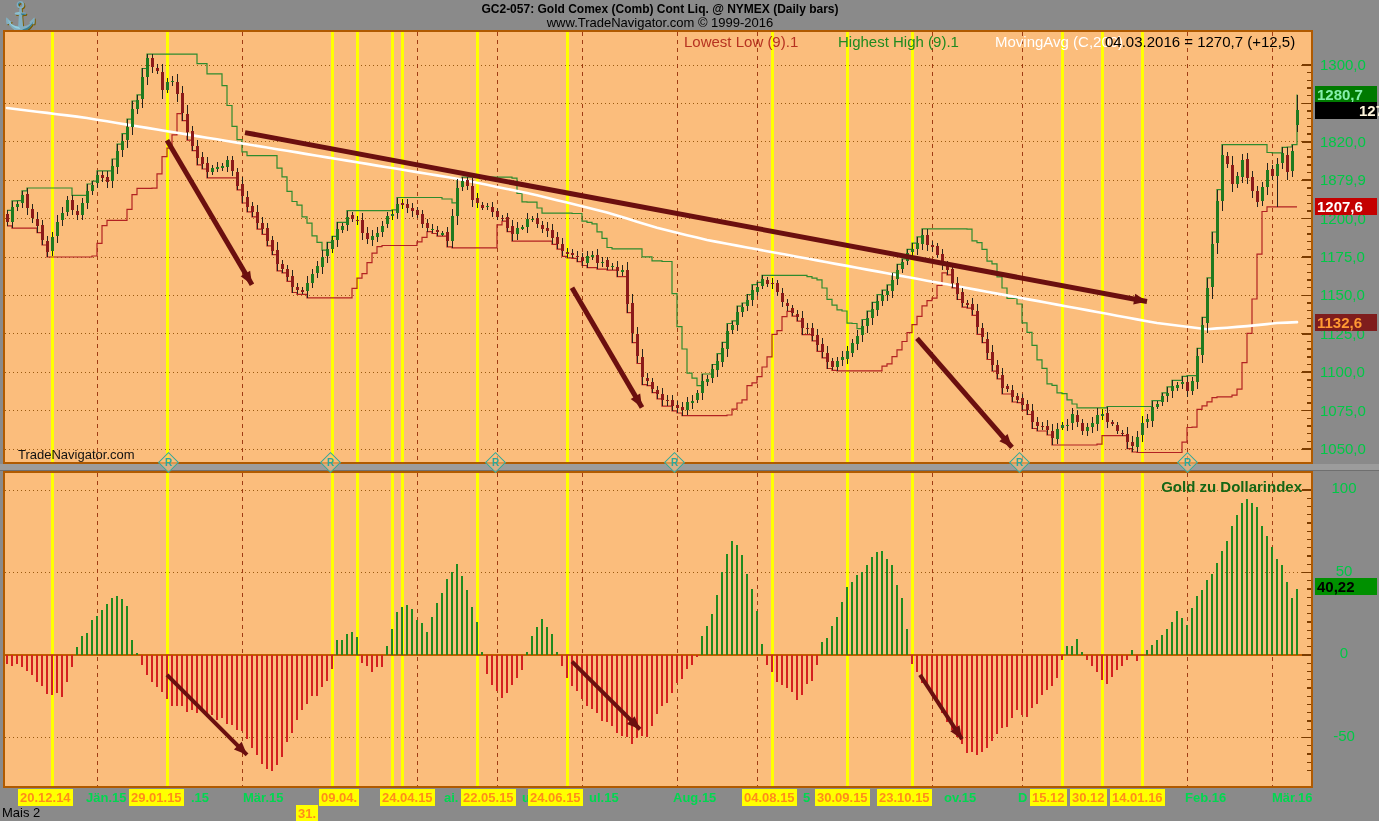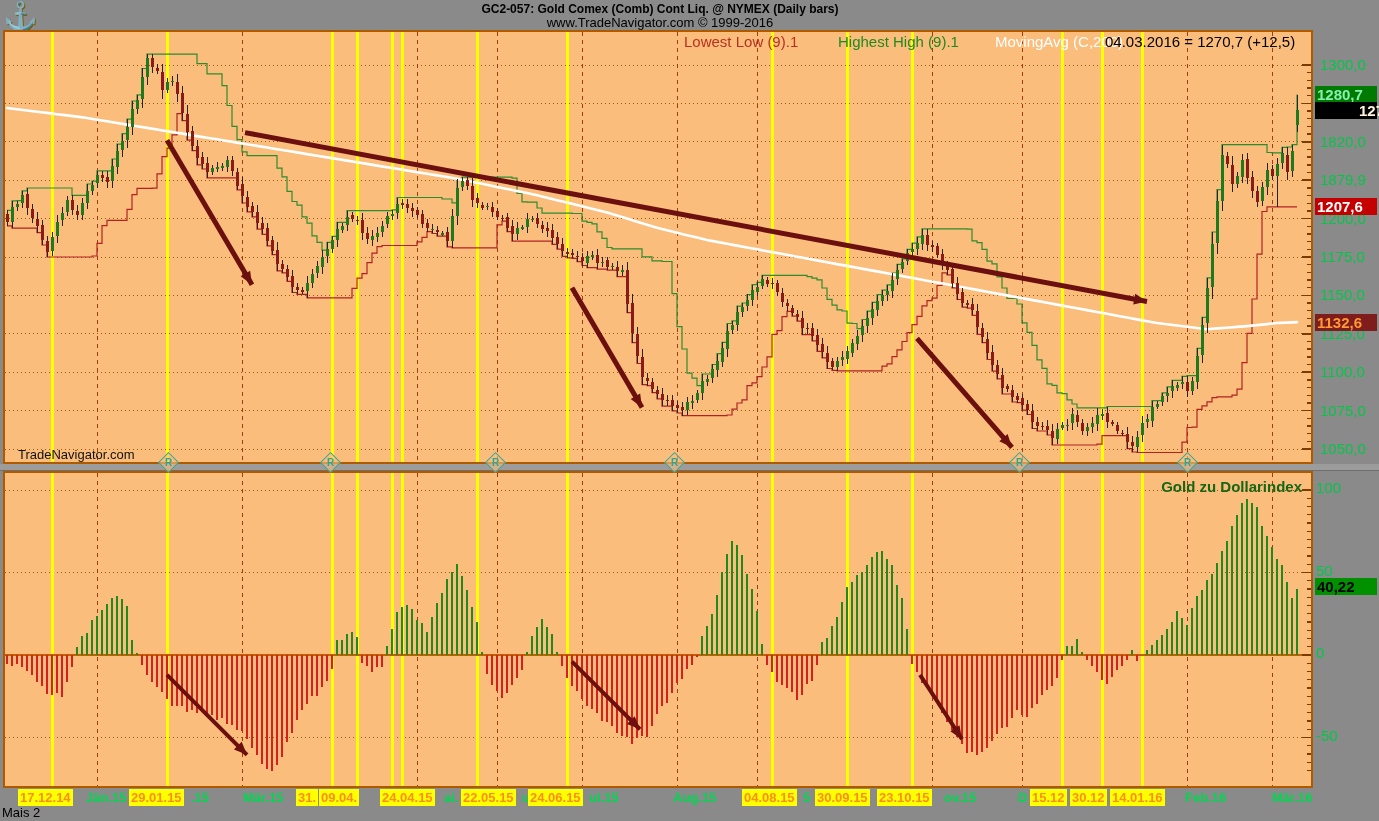--- a/index.html
+++ b/index.html
@@ -15,21 +15,21 @@
   #botPanel{left:3px;top:471px;width:1310px;height:317px;}
   svg{position:absolute;left:0;top:0;}
   .legend{top:33px;font-size:15px;white-space:nowrap;}
   #legLL{left:684px;color:#b63220;}
   #legHH{left:838px;color:#1f8b1f;}
   #legMA{left:995px;color:#ffffff;}
   #legQuote{left:1105px;color:#000;}
   .ylab{position:absolute;left:1320px;width:56px;height:16px;line-height:16px;
     font-size:15px;color:#00c846;}
   .ylab2{position:absolute;left:1316px;width:56px;height:16px;line-height:16px;
-    font-size:15px;color:#00c846;text-align:left;}
+    font-size:15px;color:#00c846;text-align:center;}
   .badge{position:absolute;left:1315px;width:62px;height:17px;line-height:17px;
     font-size:15px;font-weight:bold;padding-left:2px;box-sizing:border-box;}
   #indTitle{top:478px;left:1002px;width:300px;text-align:right;font-size:15px;
     font-weight:bold;color:#156615;}
   #watermark{top:447px;left:18px;font-size:13px;color:#111;}
   .rmark{position:absolute;width:13px;height:13px;border:1px solid #2aa79b;
     transform:rotate(45deg);background:rgba(251,189,124,.6);}
   .rmark span{position:absolute;left:0;top:0;width:13px;height:13px;transform:rotate(-45deg);
     font-size:10px;line-height:13px;text-align:center;color:#2aa79b;font-weight:bold;}
   .xlab{position:absolute;top:789px;height:17px;line-height:17px;font-size:13px;
@@ -1042,26 +1042,26 @@
     <div class="badge" style="top: 313.626px; background: #7f1d1d; color: rgb(255, 153, 51);">1132,6</div>
   </div>
 <div id="yAxisInd">
     <div class="ylab2" style="top: 480px;">100</div>
     <div class="ylab2" style="top: 562.5px;">50</div>
     <div class="ylab2" style="top: 645px;">0</div>
     <div class="ylab2" style="top: 727.5px;">-50</div>
     <div class="badge" style="top: 578.137px; background: rgb(0, 144, 0); color: rgb(0, 0, 0); font-weight: bold;">40,22</div>
   </div>
 <div id="xAxis">
-    <div class="xlab hl" style="left: 18px;">17.12.14</div>
+    <div class="xlab hl" style="left: 18px;">20.12.14</div>
     <div class="xlab gr" style="left: 86px;">Jän.15</div>
     <div class="xlab hl" style="left: 129px;">29.01.15</div>
     <div class="xlab gr" style="left: 191px;">.15</div>
     <div class="xlab gr" style="left: 243px;">Mär.15</div>
-    <div class="xlab hl" style="left: 296px;">31.</div>
+    <div class="xlab hl" style="left: 296px; margin-top: 16px;">31.</div>
     <div class="xlab hl" style="left: 319px;">09.04.</div>
     <div class="xlab hl" style="left: 380px;">24.04.15</div>
     <div class="xlab gr" style="left: 444px;">ai.</div>
     <div class="xlab hl" style="left: 461px;">22.05.15</div>
     <div class="xlab gr" style="left: 522px;">un.1</div>
     <div class="xlab hl" style="left: 528px;">24.06.15</div>
     <div class="xlab gr" style="left: 589px;">ul.15</div>
     <div class="xlab gr" style="left: 673px;">Aug.15</div>
     <div class="xlab hl" style="left: 742px;">04.08.15</div>
     <div class="xlab gr" style="left: 803px;">5</div>

